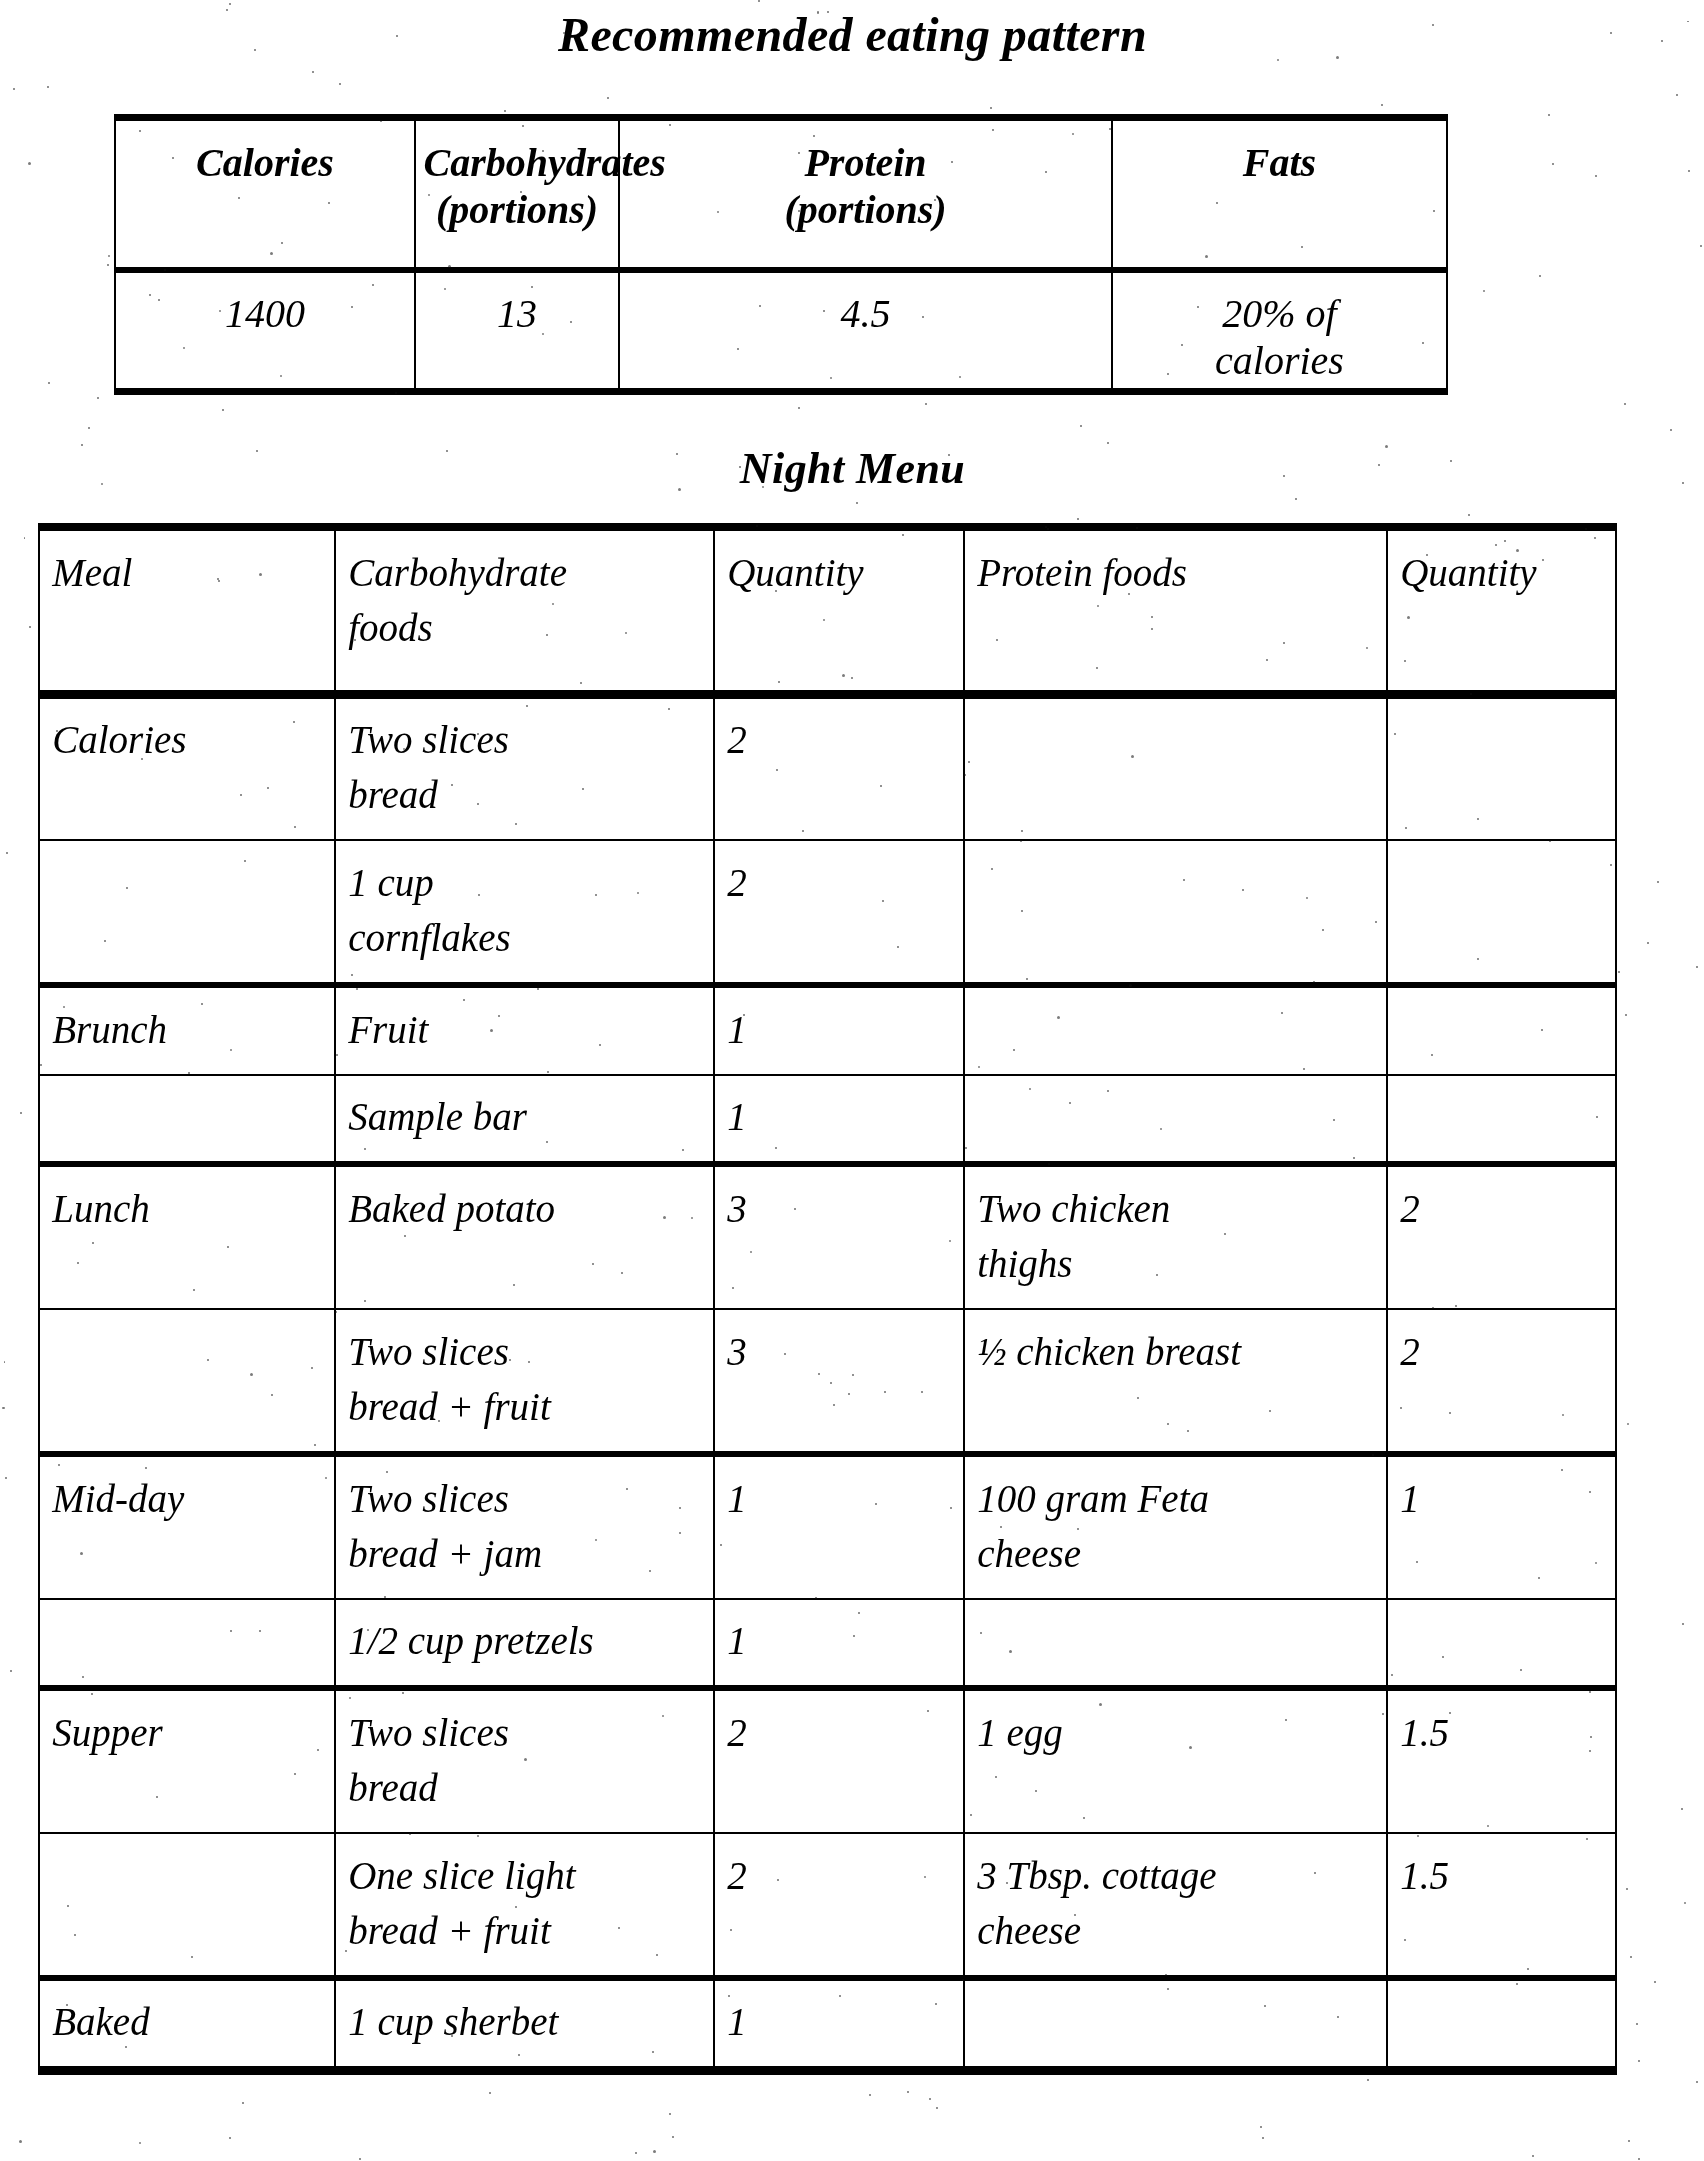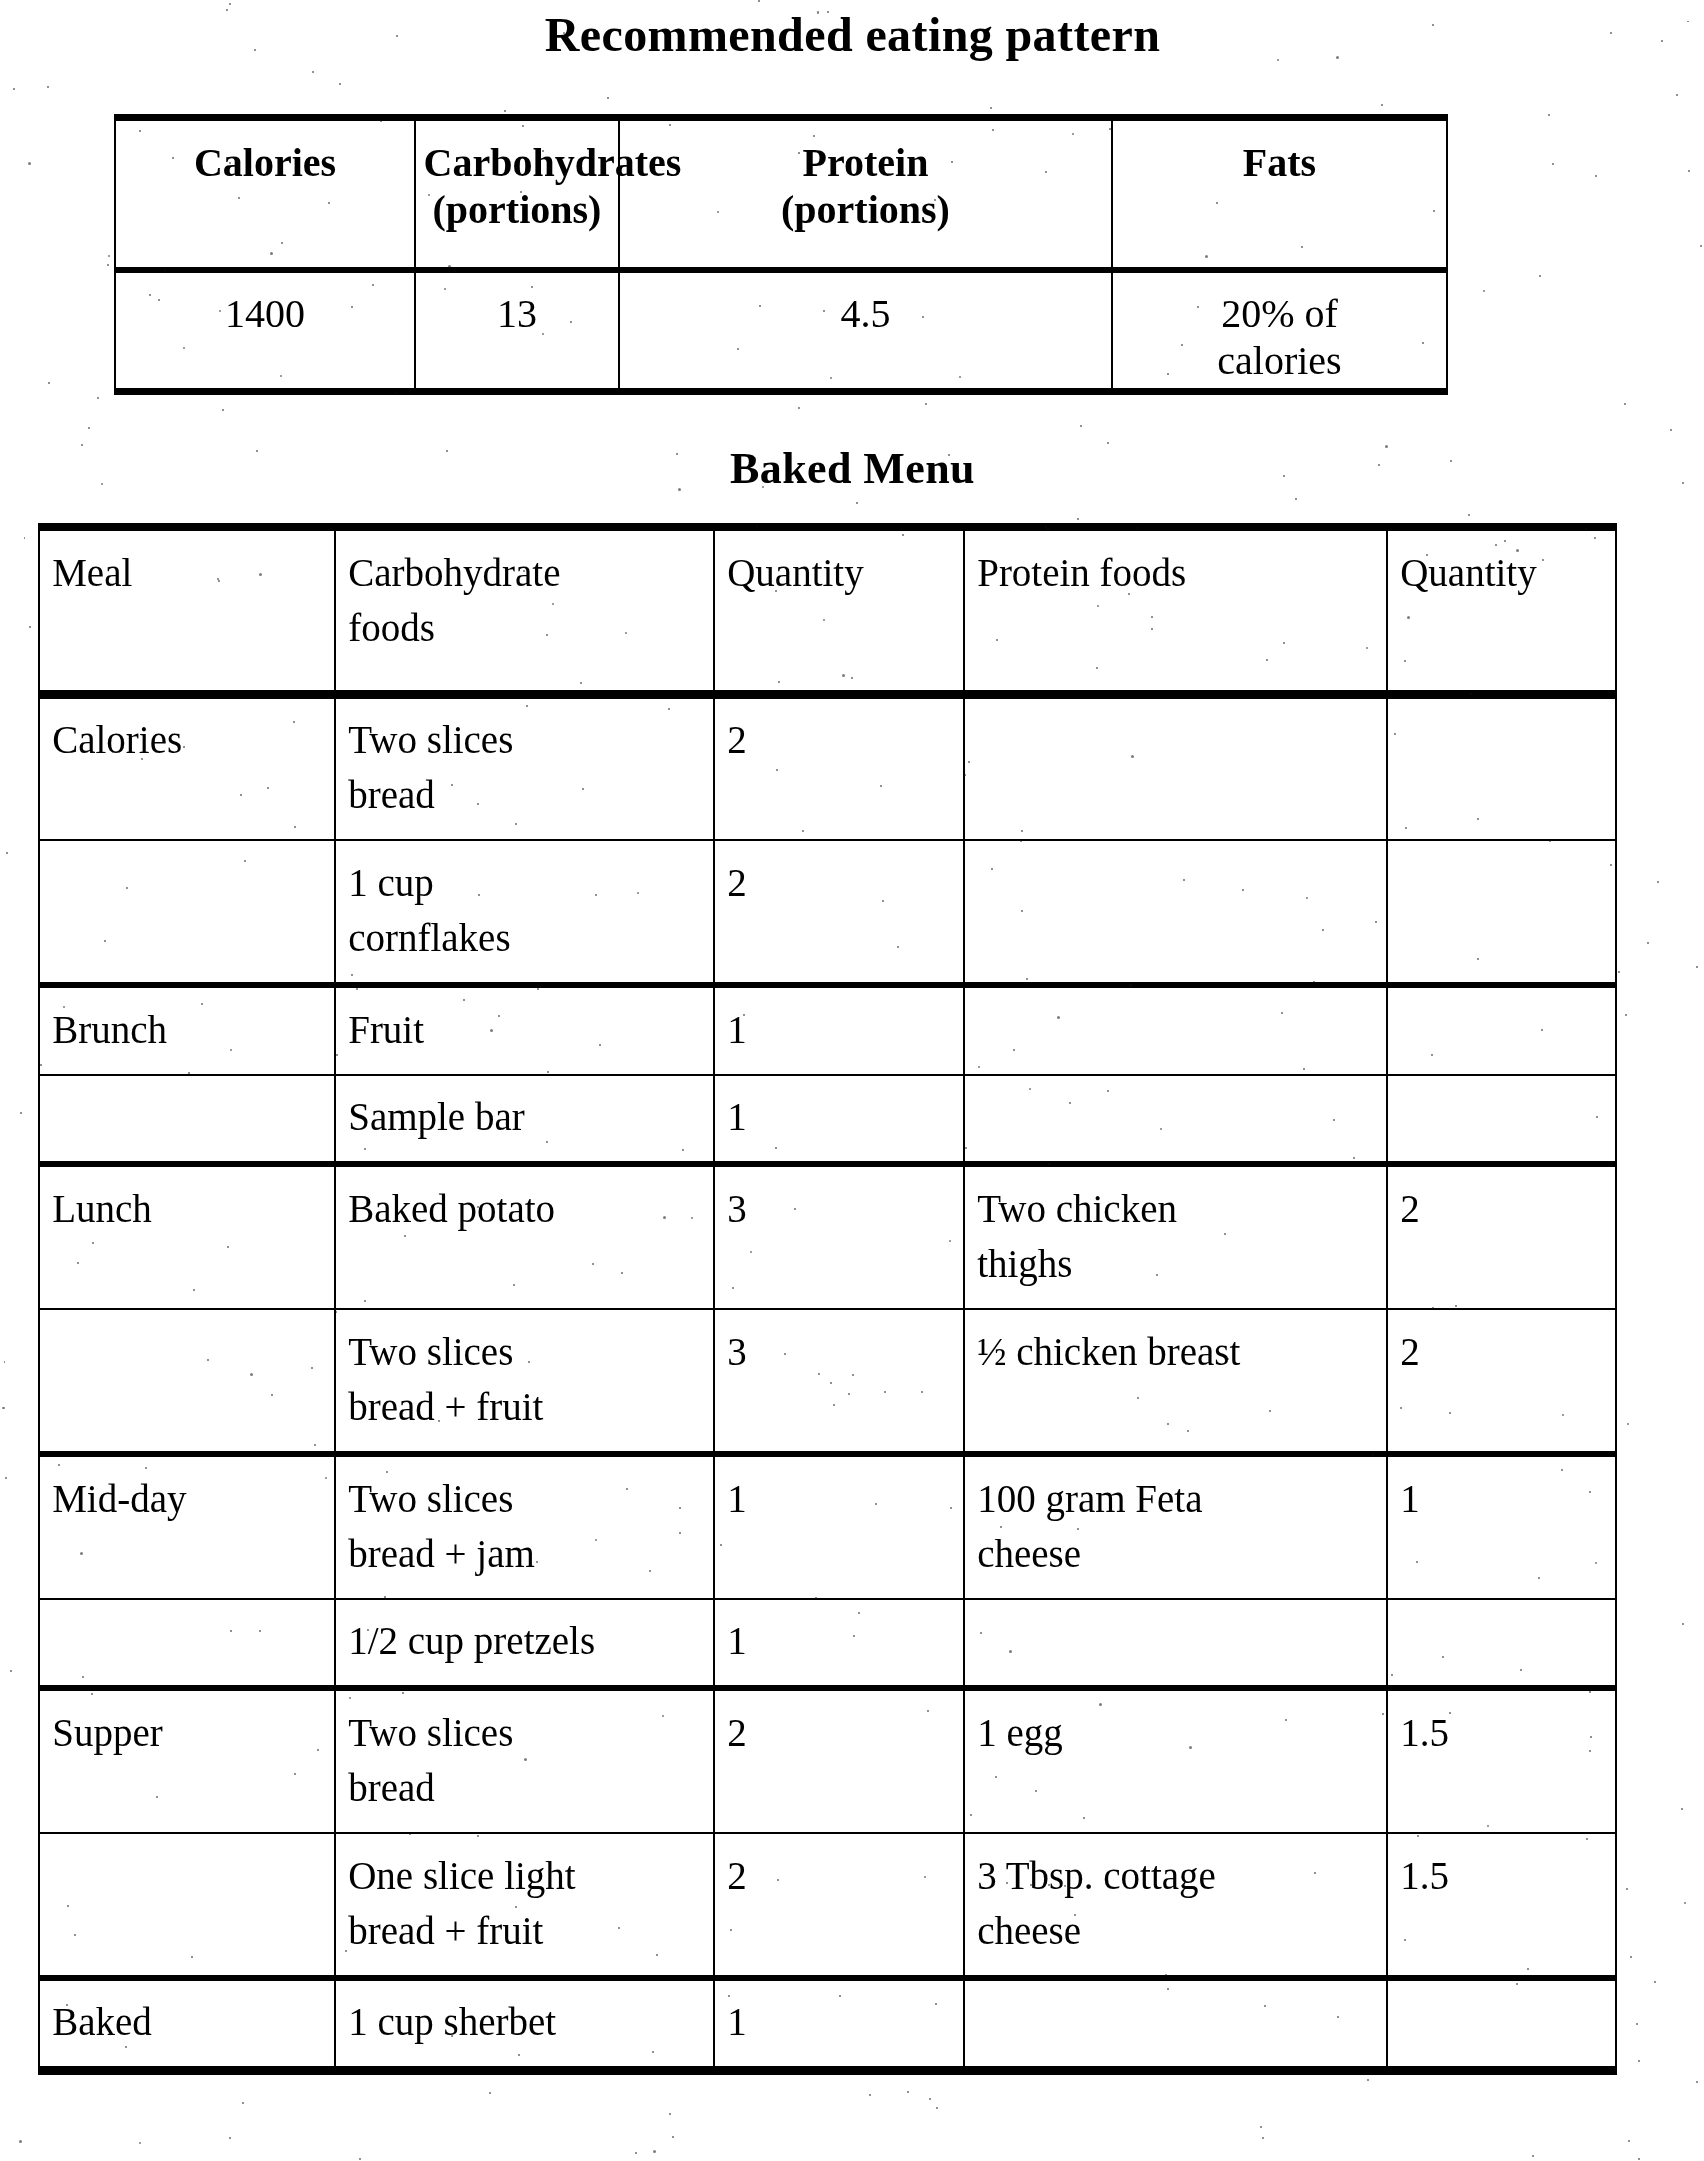--- a/index.html
+++ b/index.html
@@ -15,20 +15,21 @@
     font-family: "Liberation Serif", "DejaVu Serif", serif;
     color: #000000;
     overflow: hidden;
   }
 
   
   .page {
     position: absolute;
     inset: 0;
     background: #fff;
+    font-style: italic;
   }
 
   
   .speckles {
     position: absolute;
     inset: 0;
     pointer-events: none;
     z-index: 5;
     opacity: .55;
   }
@@ -169,21 +170,21 @@
           <div>4.5</div>
         </td>
         <td>
           <div>20% of</div>
           <div>calories</div>
         </td>
       </tr>
     </tbody>
   </table>
 
-  <div class="doc-title" id="title-sample">Baked Menu</div>
+  <div class="doc-title" id="title-sample">Night Menu</div>
 
   <table class="doc-table" id="table-sample-menu">
     <colgroup>
       <col style="width:296px">
       <col style="width:379px">
       <col style="width:250px">
       <col style="width:423px">
       <col style="width:229px">
     </colgroup>
     <thead>

